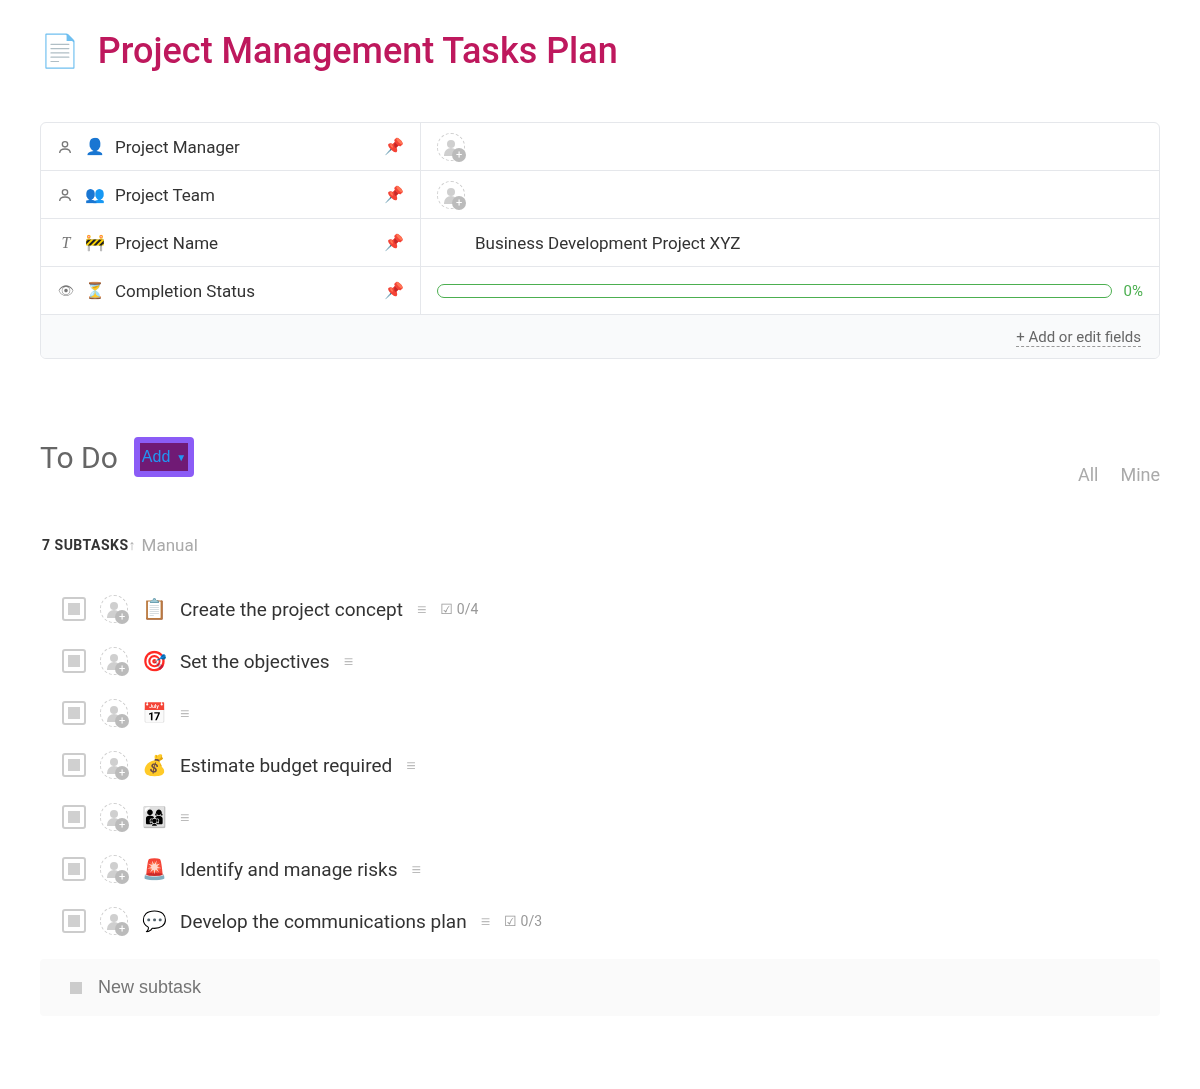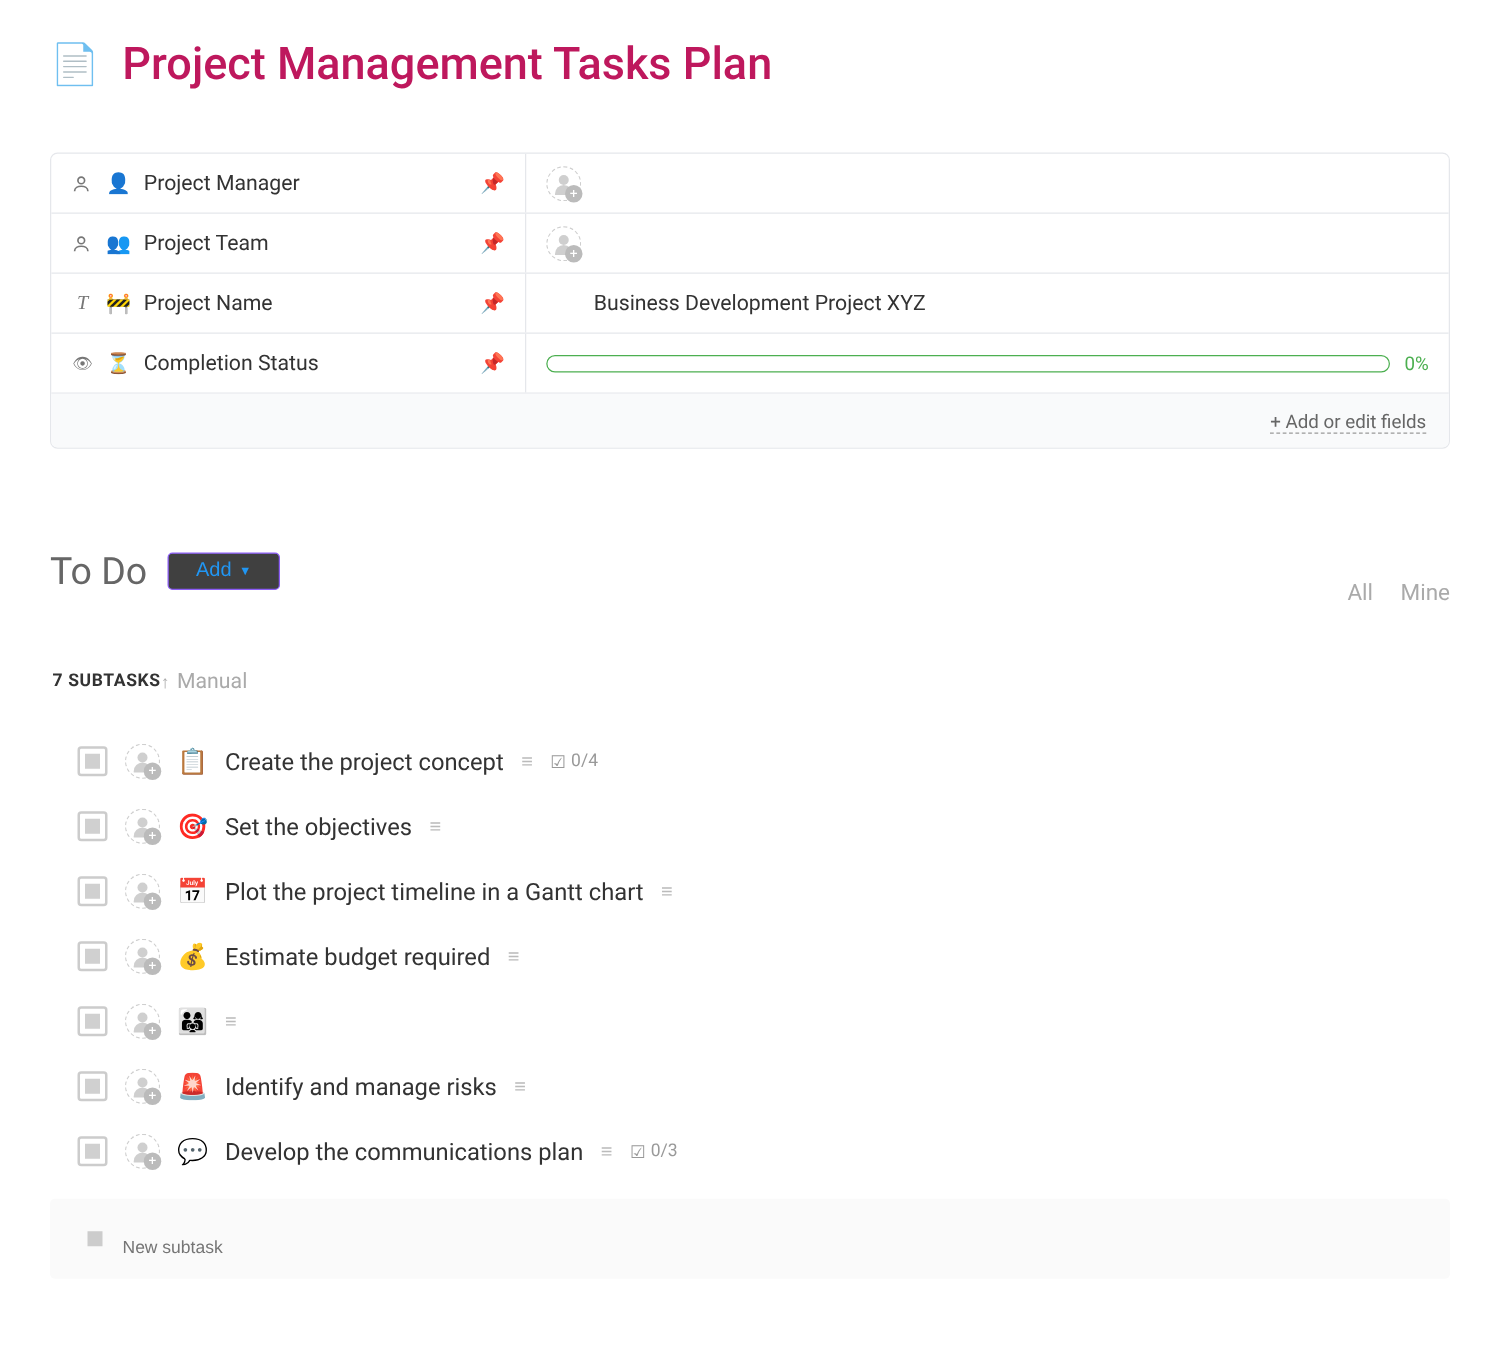--- a/index.html
+++ b/index.html
@@ -156,24 +156,24 @@
     align-items: center;
     gap: 16px;
     margin-bottom: 50px;
   }
   .section-title {
     font-size: 30px;
     font-weight: 400;
     color: #666;
   }
   .add-btn {
-    border: 1px solid #8b5cf6;
+    border: 6px solid #8b5cf6;
     color: #2196F3;
-    background: #404040;
-    padding: 5px 22px;
+    background: #701a75;
+    padding: 5px 2px;
     border-radius: 4px;
     font-size: 16px;
     cursor: pointer;
     display: inline-flex;
     align-items: center;
     gap: 6px;
   }
   .add-btn-caret {
     font-size: 10px;
   }
@@ -271,25 +271,24 @@
   }
   .new-subtask-square {
     width: 12px;
     height: 12px;
     background: #ccc;
     margin-left: 18px;
   }
   .new-subtask-input {
     border: none;
     background: transparent;
-    font-size: 14px;
+    font-size: 18px;
     color: #aaa;
     outline: none;
     flex: 1;
-    margin-top: 12px;
   }
 
   .person-icon svg { display: block; }
 </style>
 </head>
 <body>
 
 <div class="header">
   <span class="header-icon">📄</span>
   <h1 class="page-title">Project Management Tasks Plan</h1>
@@ -419,21 +418,20 @@
     </li>
     <li class="task-item">
       <div class="task-checkbox">
         <div class="task-checkbox-inner"></div>
       </div>
       <div class="assignee-placeholder">
         <div class="assignee-head"></div>
         <div class="assignee-body"></div>
       </div>
       <span class="task-emoji">📅</span>
-      <span class="task-title">Plot the project timeline in a Gantt chart</span>
       <span class="desc-icon">≡</span>
     </li>
     <li class="task-item">
       <div class="task-checkbox">
         <div class="task-checkbox-inner"></div>
       </div>
       <div class="assignee-placeholder">
         <div class="assignee-head"></div>
         <div class="assignee-body"></div>
       </div>

